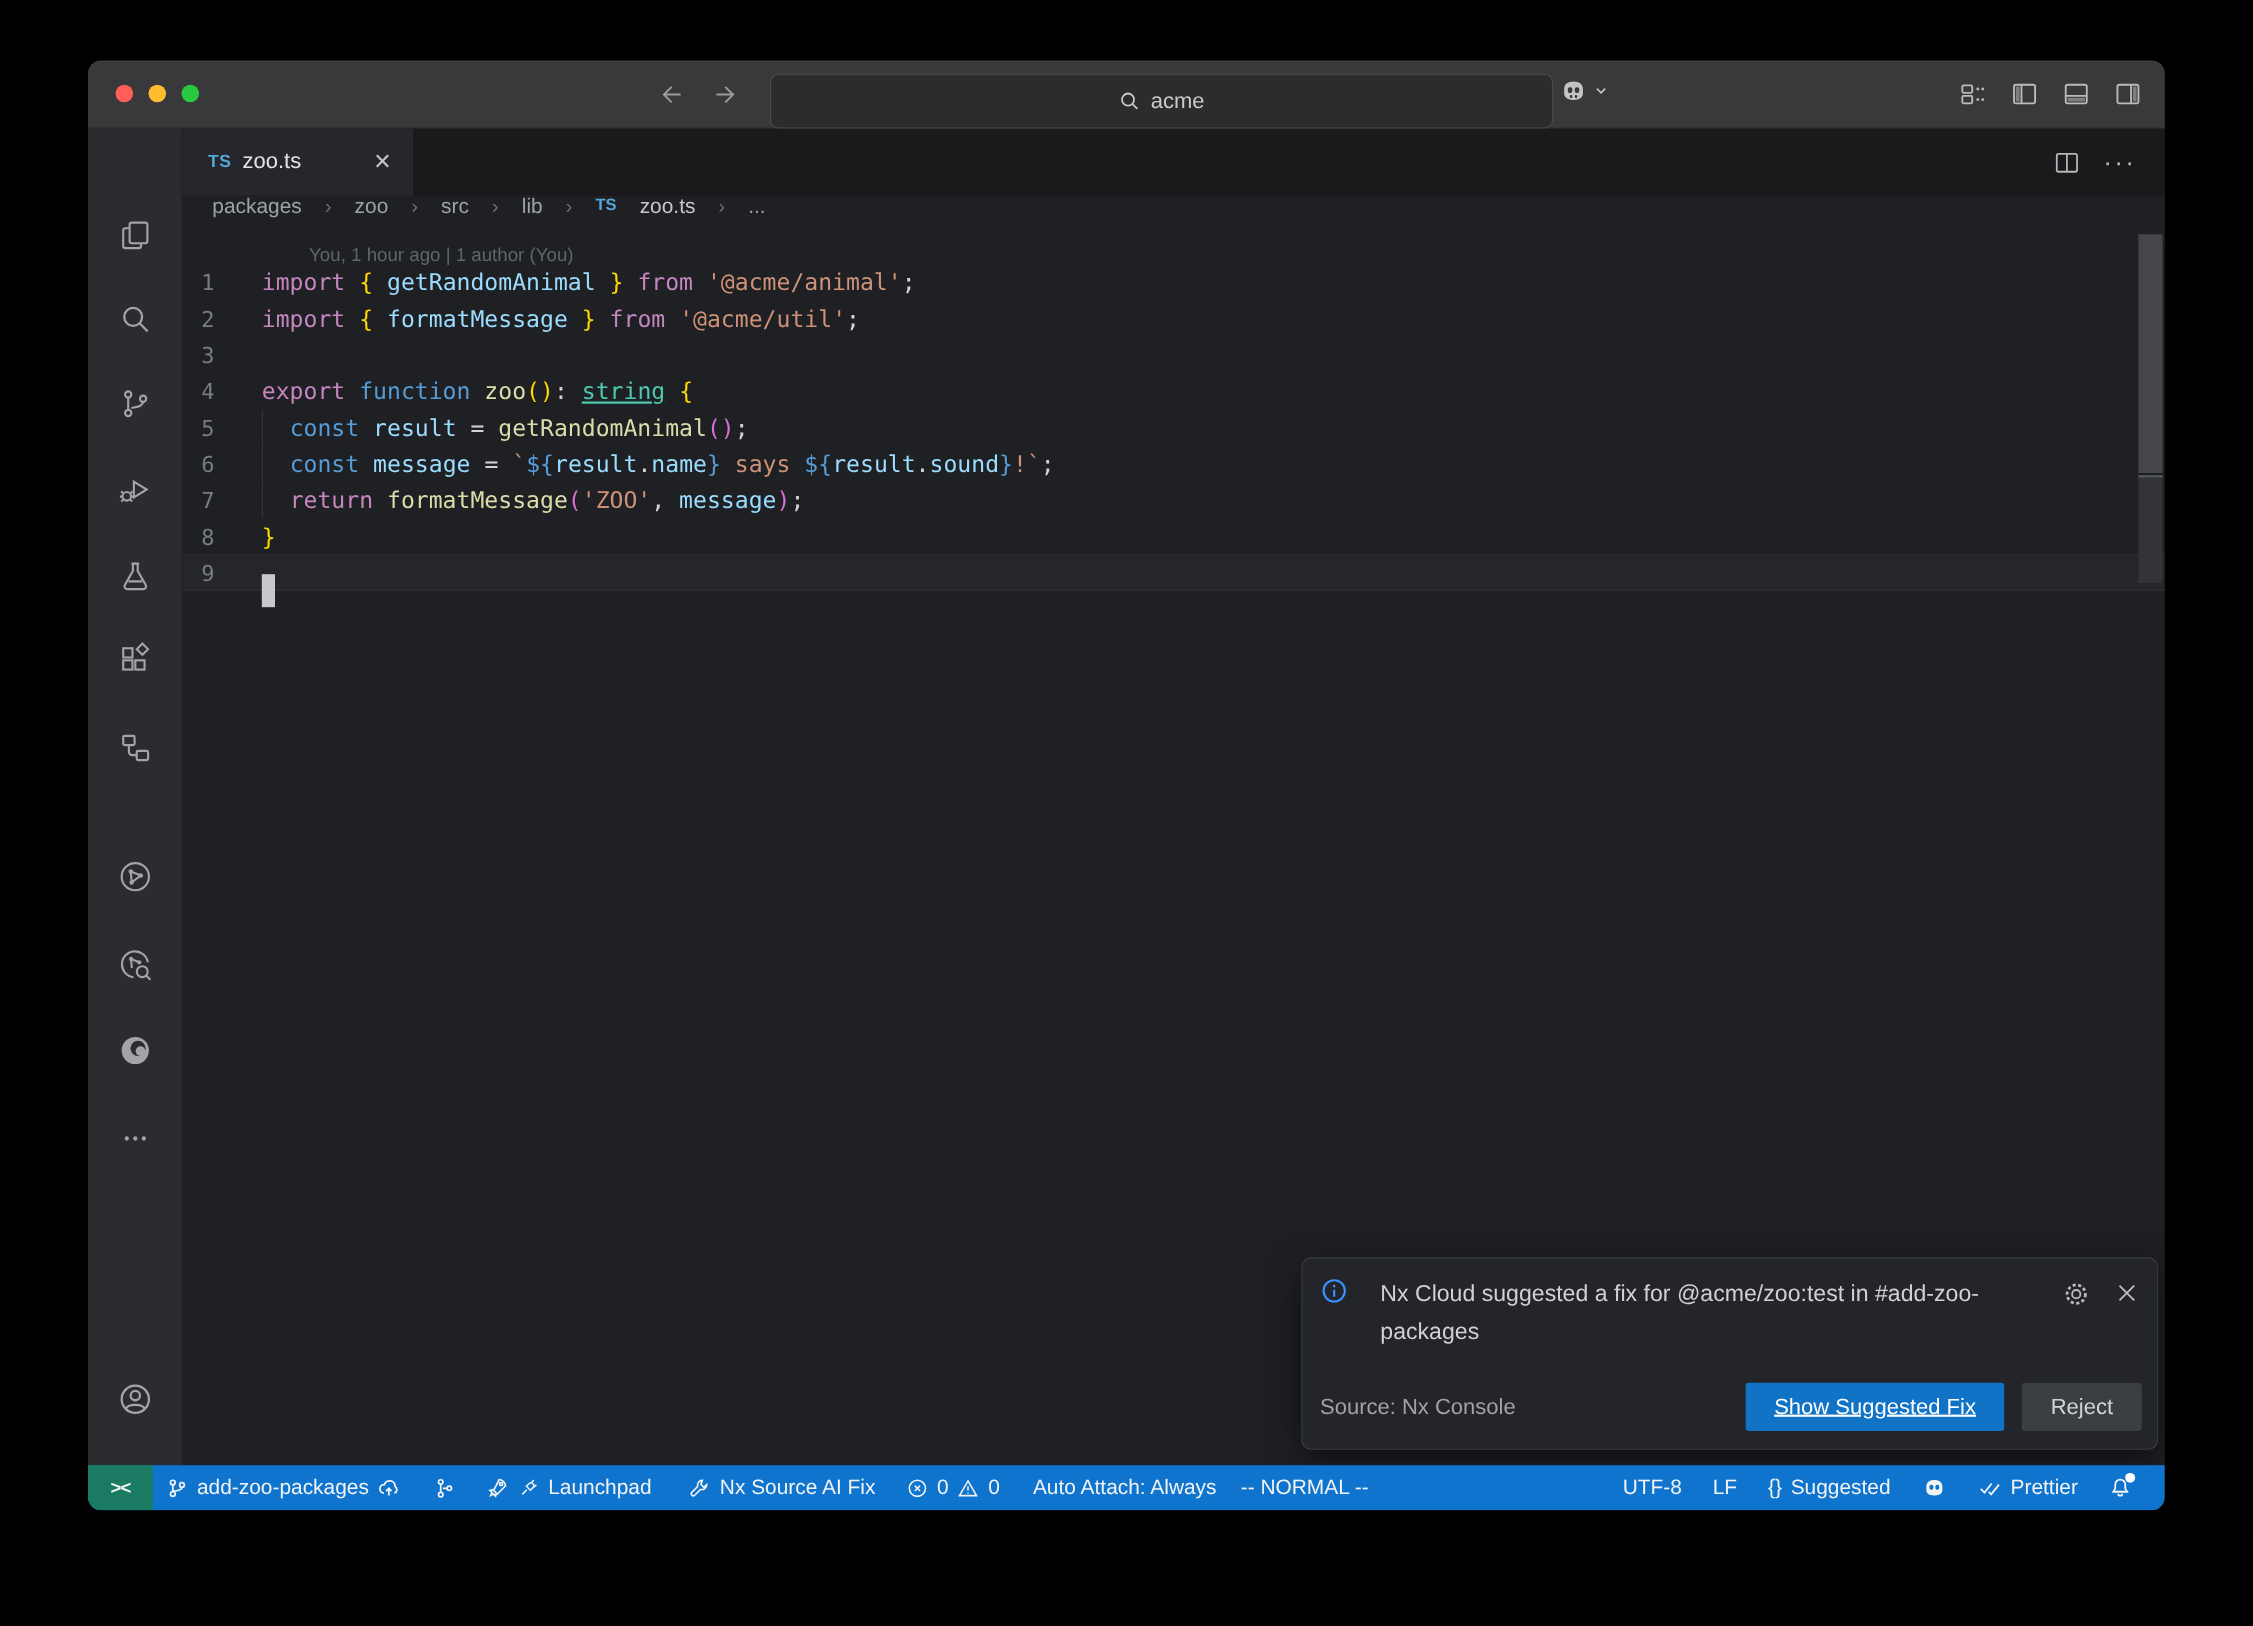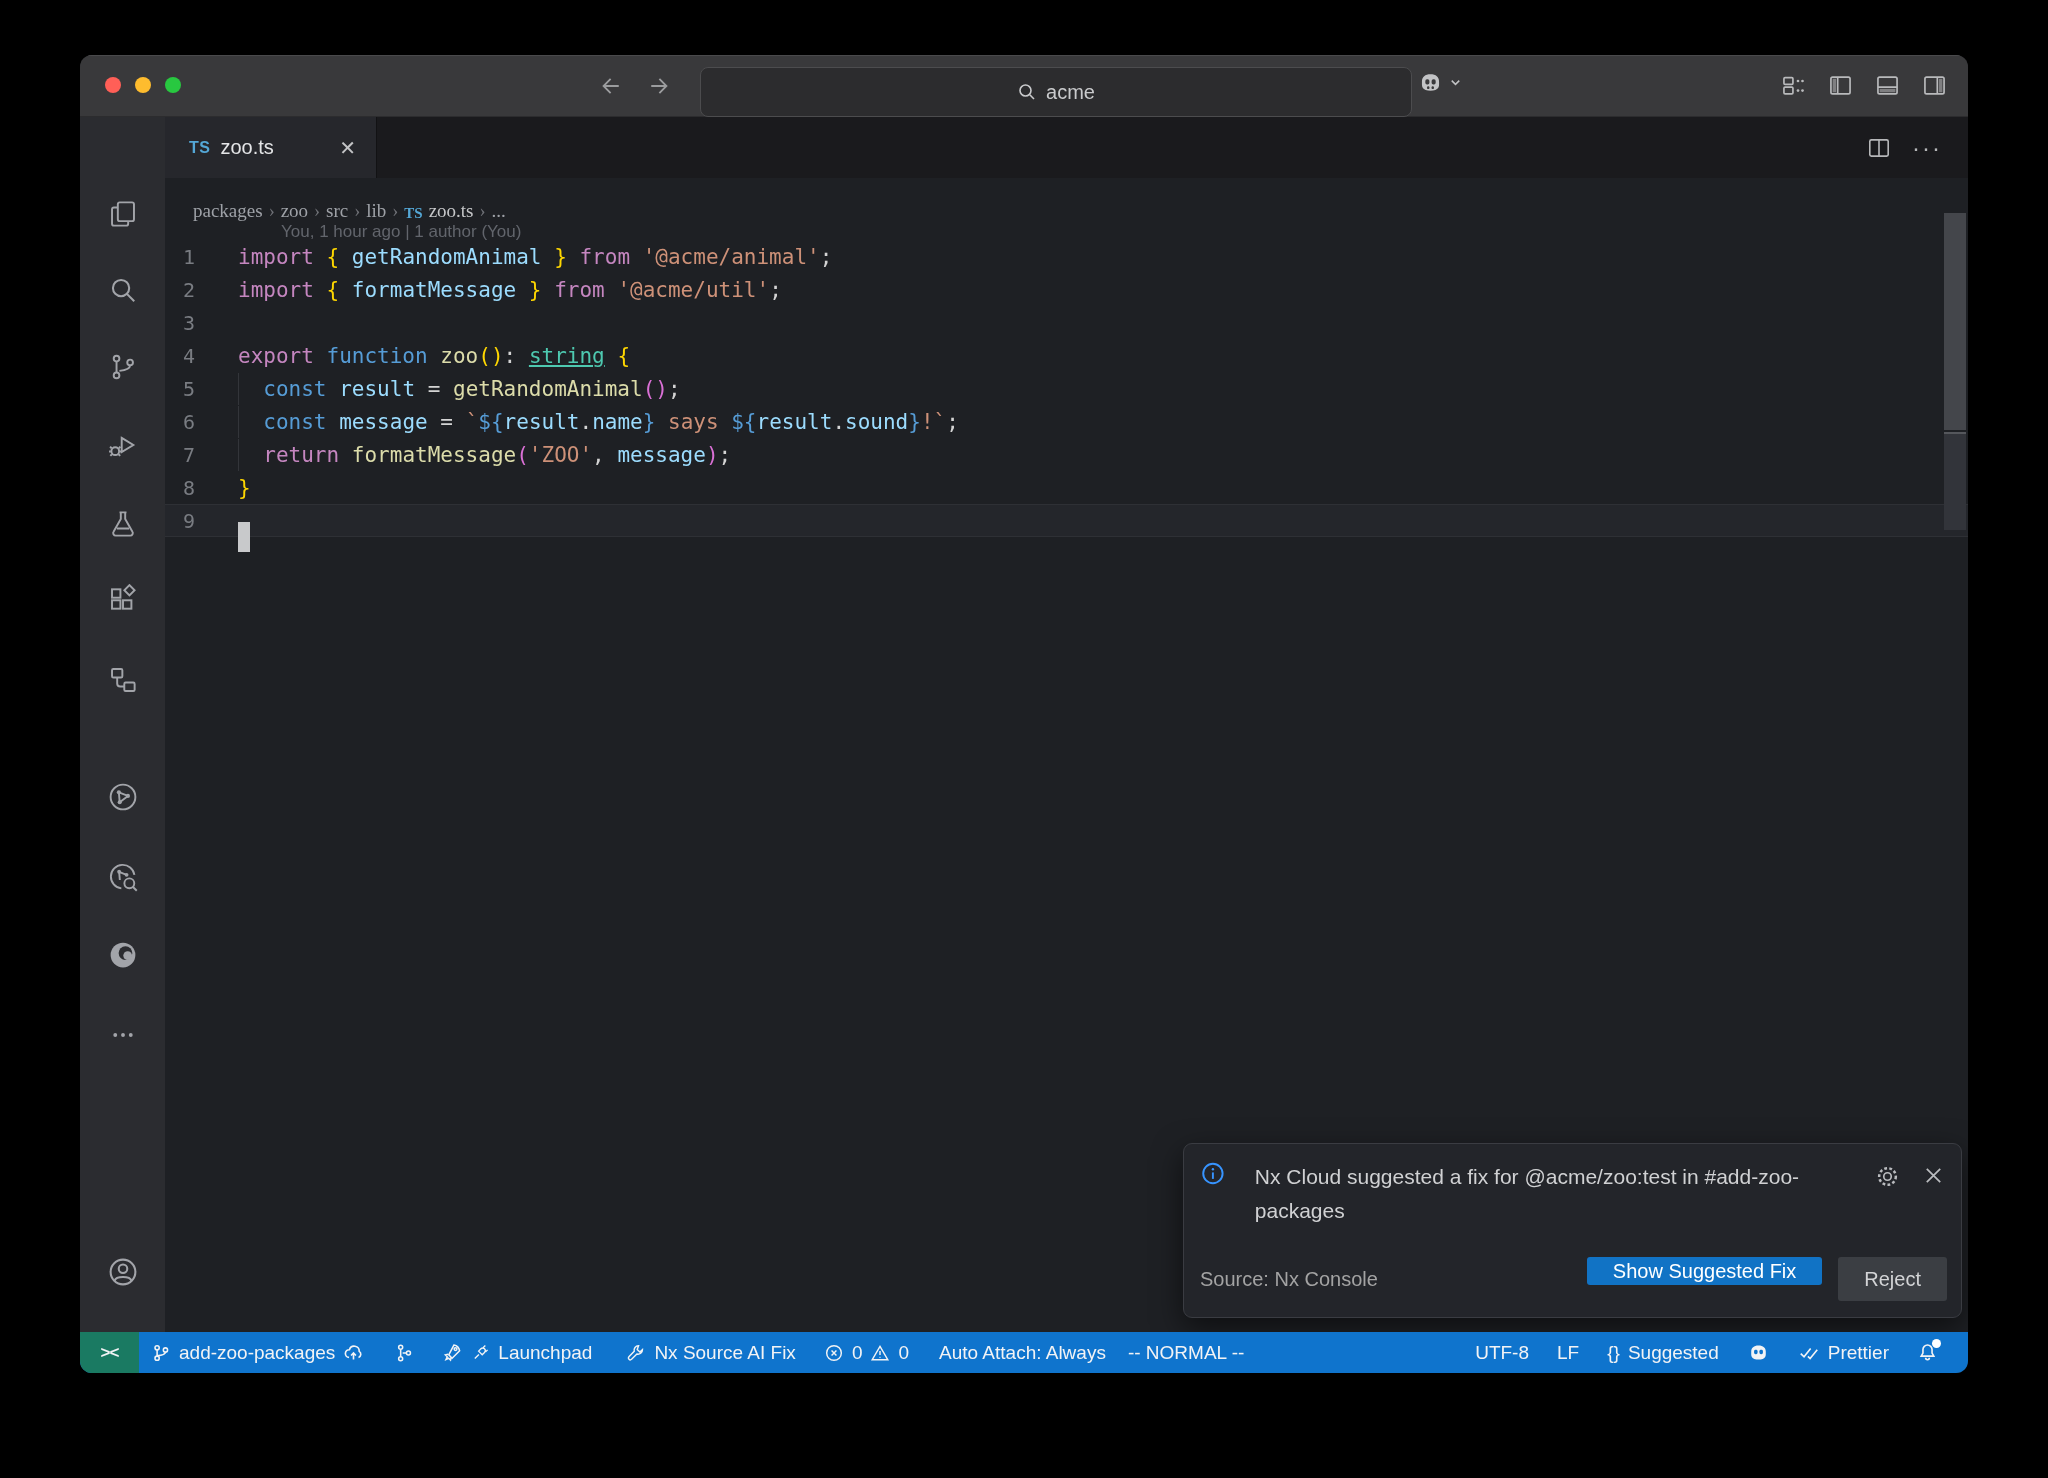--- a/index.html
+++ b/index.html
@@ -33,21 +33,21 @@
     display:flex;align-items:stretch;}
   .tab{width:212px;background:var(--activetab);display:flex;align-items:center;padding:0 16px 0 24px;
     gap:10px;border-right:1px solid #121214;}
   .tab-ts{color:var(--c-ts_icon);font-size:16px;font-weight:bold;letter-spacing:.5px;}
   .tab-label{color:#e4e5e7;font-size:20px;flex:1;}
   .tab-close{color:#c3c4c6;font-size:20px;line-height:1;padding:2px 4px;border-radius:5px;}
   .editor-actions{margin-left:auto;display:flex;align-items:center;gap:20px;padding-right:26px;color:#b6b7b9;}
   .ellipsis-glyph{font-size:24px;letter-spacing:2px;color:#b6b7b9;}
   
   .breadcrumb{position:absolute;left:85px;top:123px;width:1803px;height:44px;background:var(--editor);
-    display:flex;align-items:flex-end;padding-left:28px;font-size:19px;color:#9ea1a7;gap:6px;font-family:Liberation Serif, serif;}
+    display:flex;align-items:flex-start;padding-left:28px;font-size:19px;color:#9ea1a7;gap:21px;}
   .bc-sep{color:#6e7076;font-size:18px;}
   .bc-ts{color:var(--c-ts_icon);font-size:15px;font-weight:bold;}
   .bc-file{color:#c6c7c9;}
   .blame{position:absolute;left:201px;top:167px;height:18px;font-size:17px;color:#62656c;}
   
   .code-area{position:absolute;left:85px;top:185px;width:1803px;}
   .line{position:relative;height:33px;display:flex;align-items:center;
     font-family:"DejaVu Sans Mono",monospace;font-size:21px;white-space:pre;}
   .line.current{background:#24262b;box-shadow:inset 0 1px 0 #2e3035, inset 0 -1px 0 #2e3035;}
   .ln{width:73px;text-align:right;padding-right:43px;color:#797c82;font-size:20px;flex:0 0 auto;}
@@ -65,22 +65,22 @@
   .ab-icon{position:absolute;left:50%;transform:translate(-50%,-50%);color:var(--icon);}
   
   .toast{position:absolute;left:1103px;top:1088px;width:779px;height:175px;background:var(--toast);
     border:1px solid #3a3c42;border-radius:9px;box-shadow:0 10px 30px rgba(0,0,0,.55);}
   .toast-row1{position:absolute;left:16px;top:16px;right:100px;display:flex;gap:29px;}
   .toast-msg{color:#d0d1d3;font-size:21px;line-height:34px;max-width:620px;}
   .toast-actions-top{position:absolute;right:16px;top:20px;display:flex;gap:22px;color:#babcbf;}
   .toast-row2{position:absolute;left:16px;right:14px;bottom:16px;display:flex;align-items:center;}
   .toast-source{color:#a3a3a3;font-size:20px;}
   .toast-buttons{margin-left:auto;display:flex;gap:16px;}
-  .btn-primary{background:var(--c-button_primary);color:#fff;border:none;font-size:20px;height:28px;
-    padding:0 26px;border-radius:3px;font-family:inherit;}
+  .btn-primary{background:var(--c-button_primary);color:#fff;border:none;font-size:20px;height:44px;
+    padding:0 26px;border-radius:3px;font-family:inherit;text-decoration:underline;}
   .btn-secondary{background:var(--c-button_secondary);color:#d3d4d6;border:none;font-size:20px;height:44px;
     padding:0 26px;border-radius:3px;font-family:inherit;}
   
   .statusbar{position:absolute;left:0;top:1277px;width:100%;height:41px;background:var(--c-statusbar);
     display:flex;align-items:center;color:#f2f3f5;font-size:19px;}
   .sb-remote{width:59px;height:100%;background:var(--c-remote);display:flex;align-items:center;
     justify-content:center;font-weight:bold;font-size:17px;letter-spacing:-1px;flex:0 0 auto;}
   .sb-item{display:flex;align-items:center;gap:8px;flex:0 0 auto;}
   .sb-right{margin-left:auto;display:flex;align-items:center;gap:28px;padding-right:30px;justify-content:space-between;}
   .bell-wrap{position:relative;}

